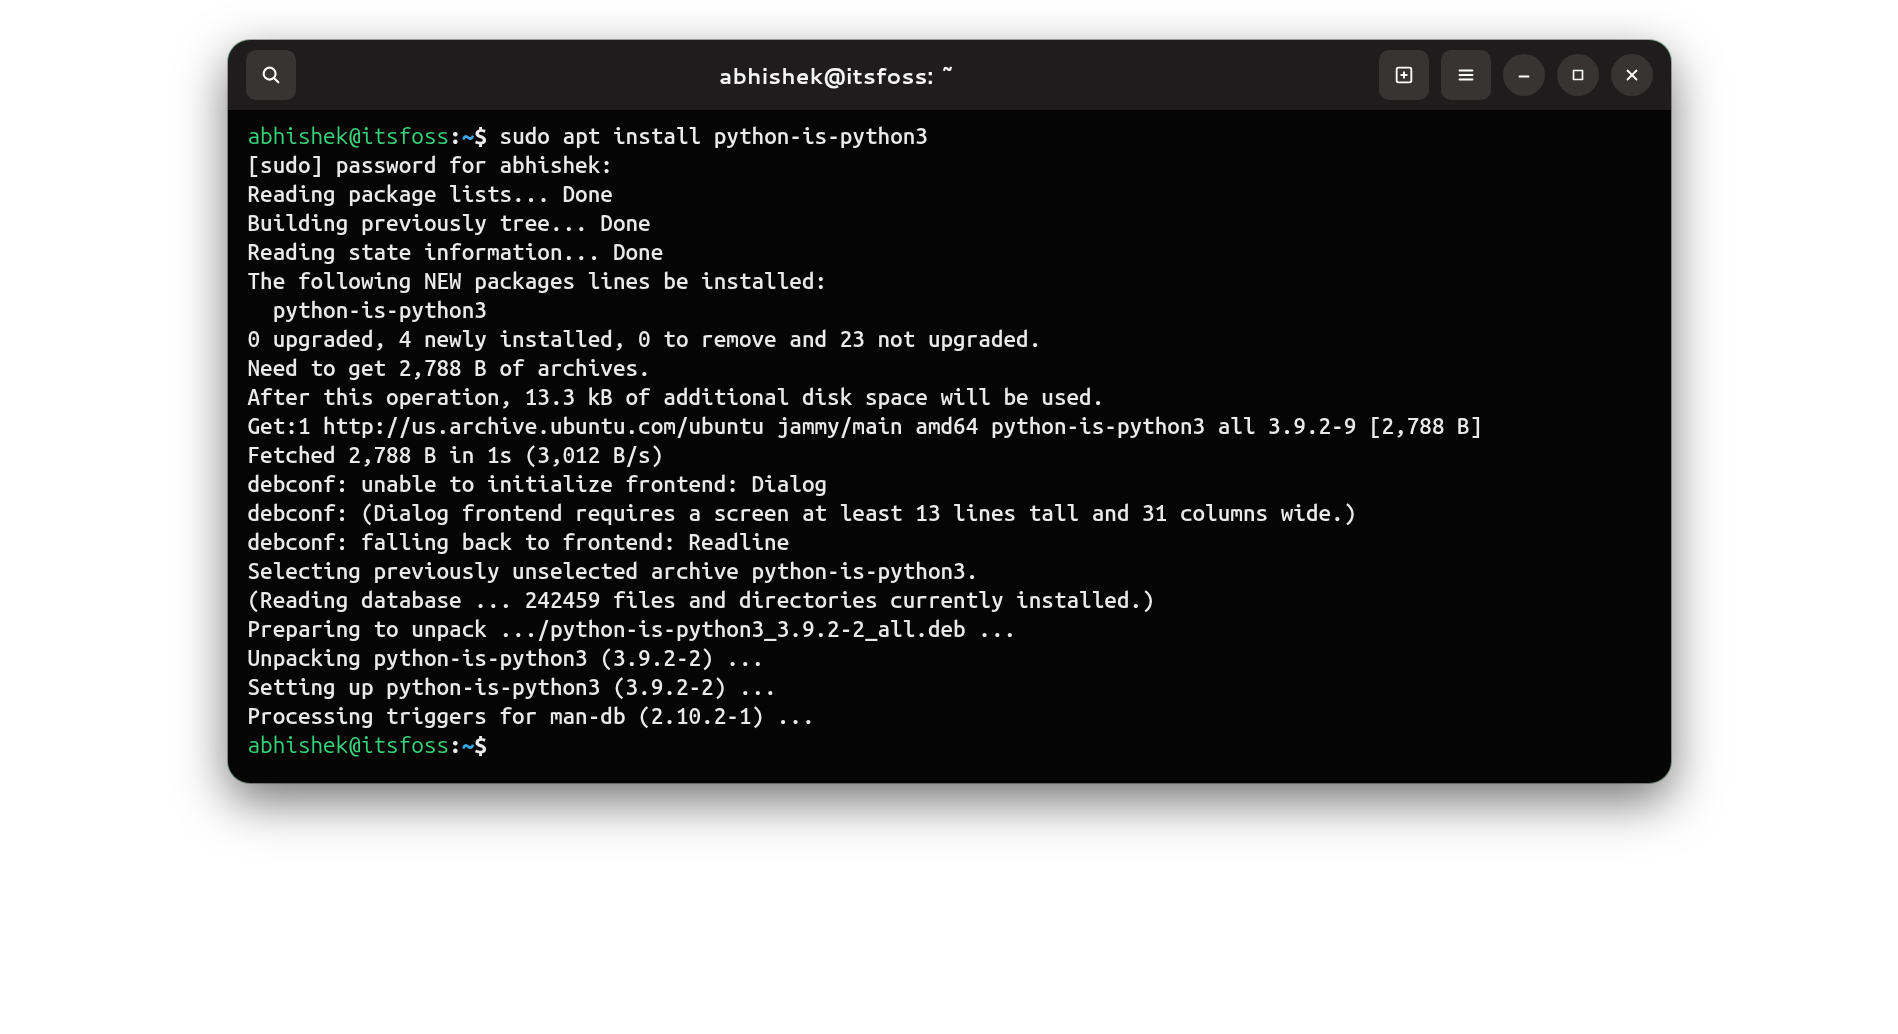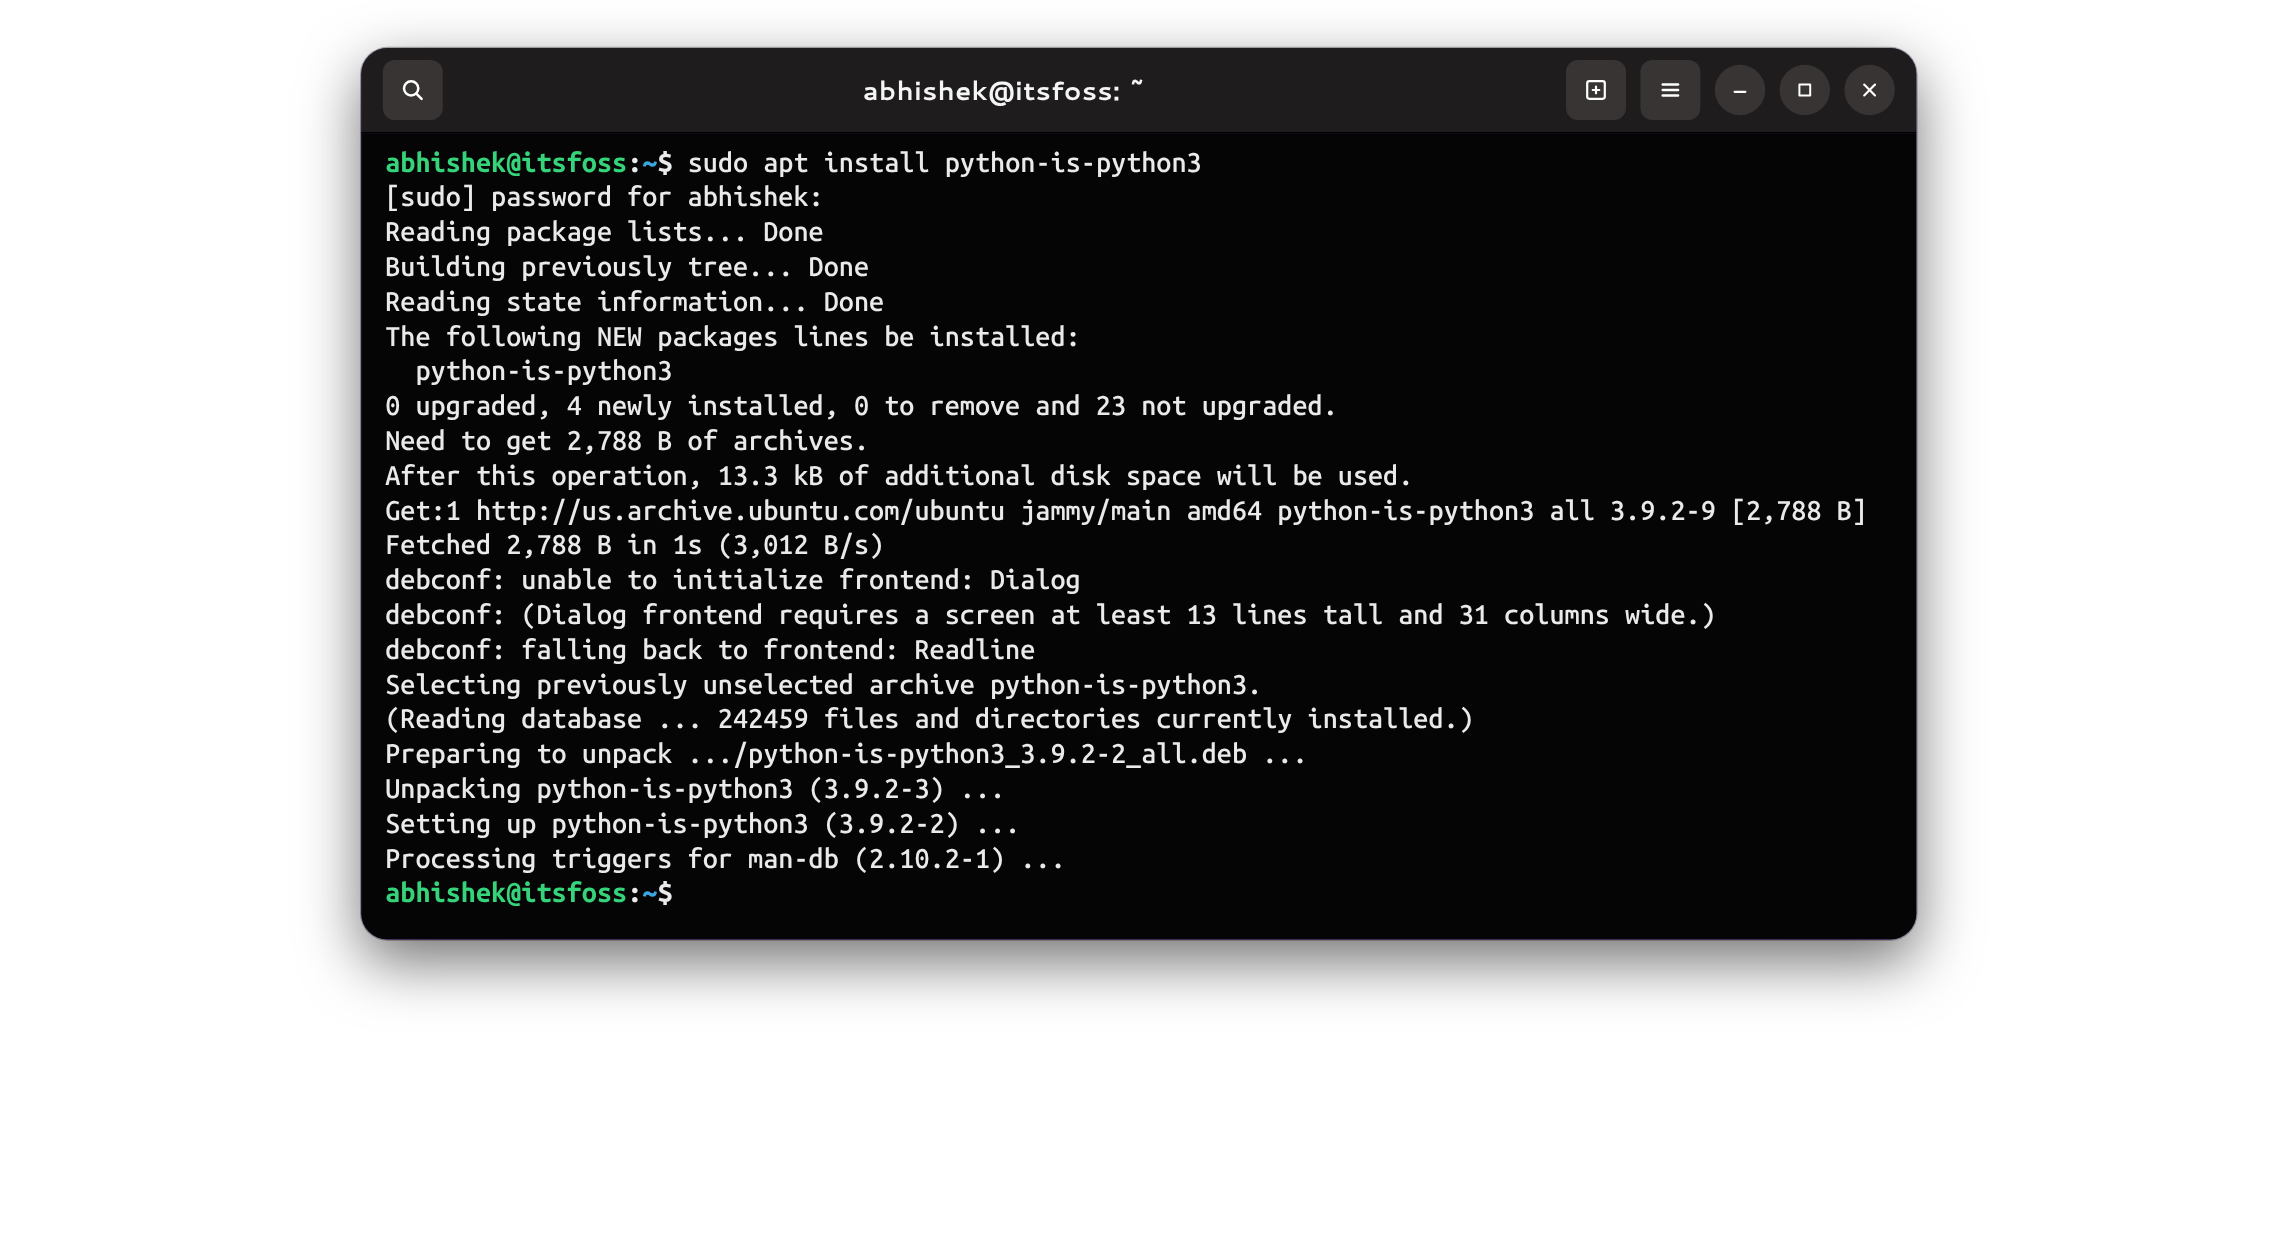--- a/index.html
+++ b/index.html
@@ -6,22 +6,22 @@
     margin: 0;
     padding: 0;
     width: 1898px;
     height: 1034px;
     background: #ffffff;
     font-family: "Ubuntu Mono", "DejaVu Sans Mono", Menlo, Consolas, monospace;
   }
   .window {
     position: relative;
     margin: 40px auto 0 auto;
-    width: 1296px;
-    background: #4c1d95;
+    width: 1443px;
+    background: #22c55e;
     border-radius: 22px;
     box-shadow: 0 18px 50px rgba(0,0,0,0.55), 0 0 0 1px rgba(0,0,0,0.3);
     overflow: hidden;
   }
   .titlebar {
     display: flex;
     align-items: center;
     justify-content: space-between;
     height: 70px;
     padding: 0 18px;
@@ -64,21 +64,21 @@
   }
   .terminal {
     padding: 10px 20px 24px 20px;
     background: #050505;
     font-size: 22.5px;
     line-height: 1.29;
     white-space: pre;
     color: #eaeaea;
     font-weight: 500;
   }
-  .prompt-user { color: #35d47a; font-weight: 700; }
+  .prompt-user { color: #35d47a; font-weight: 400; }
   .prompt-path { color: #3aa8e0; font-weight: 700; }
   .prompt-colon { color: #eaeaea; font-weight: 700; }
   .prompt-sep { color: #eaeaea; font-weight: 700; }
   .cmd { color: #eaeaea; }
   svg { display: block; }
 </style>
 </head>
 <body>
 
 <div class="window">
@@ -152,18 +152,18 @@
 <span>Need to get 2,788 B of archives.</span>
 <span>After this operation, 13.3 kB of additional disk space will be used.</span>
 <span>Get:1 http://us.archive.ubuntu.com/ubuntu jammy/main amd64 python-is-python3 all 3.9.2-9 [2,788 B]</span>
 <span>Fetched 2,788 B in 1s (3,012 B/s)</span>
 <span>debconf: unable to initialize frontend: Dialog</span>
 <span>debconf: (Dialog frontend requires a screen at least 13 lines tall and 31 columns wide.)</span>
 <span>debconf: falling back to frontend: Readline</span>
 <span>Selecting previously unselected archive python-is-python3.</span>
 <span>(Reading database ... 242459 files and directories currently installed.)</span>
 <span>Preparing to unpack .../python-is-python3_3.9.2-2_all.deb ...</span>
-<span>Unpacking python-is-python3 (3.9.2-3) ...</span>
+<span>Unpacking python-is-python3 (3.9.2-2) ...</span>
 <span>Setting up python-is-python3 (3.9.2-2) ...</span>
 <span>Processing triggers for man-db (2.10.2-1) ...</span>
 <span class="prompt-user">abhishek@itsfoss</span><span class="prompt-colon">:</span><span class="prompt-path">~</span><span class="prompt-sep">$</span><span class="cmd"> </span></div>
 
 </div>
 
 </body></html>

